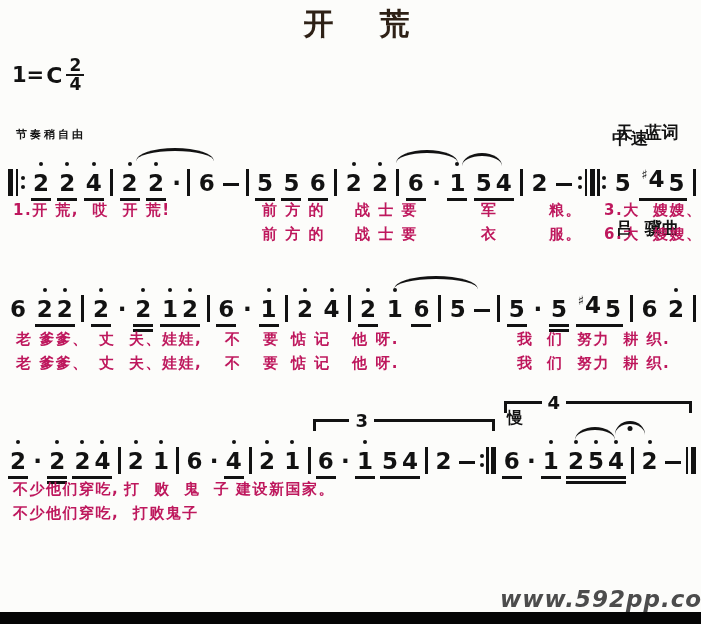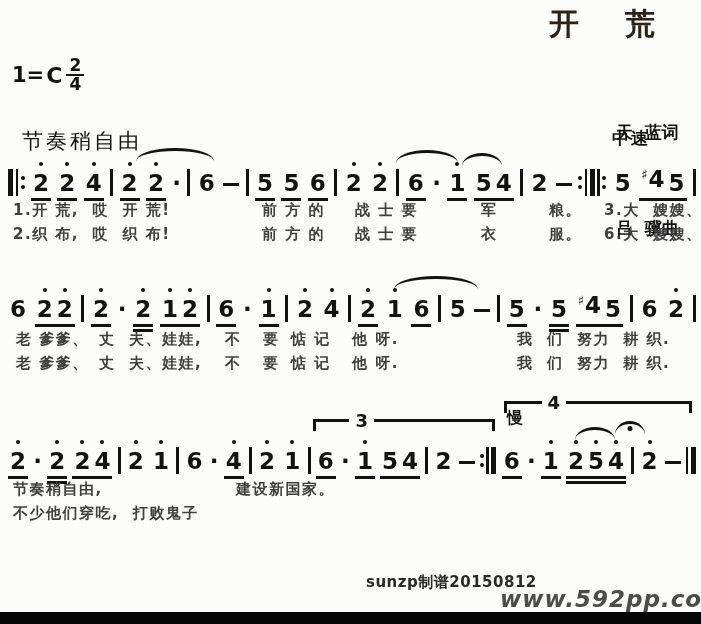--- a/index.html
+++ b/index.html
@@ -1,33 +1,33 @@
 <!DOCTYPE html>
 <html><head>
 <meta charset="utf-8">
 <style>
   html,body{margin:0;padding:0;background:#ffffff;}
   #sheet{position:relative;width:701px;height:624px;background:#fcfcfa;
          font-family:"DejaVu Sans",sans-serif;overflow:hidden;color:#121212;}
 
-  #title{position:absolute;left:0;right:0;top:4px;text-align:right;
+  #title{position:absolute;left:0;right:0;top:4px;text-align:center;
          font-size:30px;font-weight:bold;letter-spacing:46px;padding-left:58px;
          color:#2e2116;font-family:"DejaVu Serif","Liberation Serif",serif;}
 
   #keysig{position:absolute;left:12px;top:58px;display:flex;align-items:center;font-weight:bold;}
   #keysig .pfx{font-size:21px;}
   #keysig .letter{font-size:22px;margin:0 4px 0 2px;}
   .frac{display:inline-flex;flex-direction:column;align-items:center;
         font-size:17px;line-height:15px;font-weight:bold;}
   .frac .num{border-bottom:2.5px solid #151515;padding:0 3px 1px;}
   .frac .den{padding-top:1px;}
 
   #credits{position:absolute;left:616px;top:52px;font-size:17px;font-weight:bold;
            line-height:32px;white-space:pre;}
-  #tempoL{position:absolute;left:22px;top:127px;font-size:21px;font-weight:normal;letter-spacing:3px;}
+  #tempoL{position:absolute;left:16px;top:127px;font-size:11px;font-weight:bold;letter-spacing:3px;}
   #tempoR{position:absolute;left:612px;top:127px;font-size:17px;font-weight:bold;letter-spacing:2px;}
 
   .music-line{position:absolute;left:8px;width:688px;height:40px;display:flex;
               justify-content:space-between;align-items:flex-end;}
   .note{position:relative;font-size:23px;font-weight:bold;line-height:26px;
         padding:0 2px;text-align:center;}
   .u1::after,.u2::after{content:"";position:absolute;left:0;right:0;bottom:-5px;height:3px;background:#121212;}
   .u2::before{content:"";position:absolute;left:0;right:0;bottom:-10px;height:3px;background:#121212;}
   .ods{position:absolute;top:-8px;left:0;right:0;display:flex;justify-content:center;gap:2px;}
   .ods i{width:4px;height:4px;border-radius:50%;background:#121212;}
@@ -51,21 +51,21 @@
 
   .volta{position:absolute;border-top:3px solid #121212;height:10px;}
   .volta::before,.volta::after{content:"";position:absolute;top:-1.5px;width:3px;height:10px;background:#121212;}
   .volta::before{left:0;}
   .volta::after{right:0;}
   .vlabel{position:absolute;top:-12px;left:20%;background:#fcfcfa;padding:0 6px;
           font-size:18px;font-weight:bold;line-height:22px;}
   #slow{position:absolute;left:507px;top:408px;font-size:16px;font-weight:bold;}
 
   .lyr{position:absolute;font-size:15px;font-weight:bold;white-space:pre;
-       letter-spacing:1.5px;color:#404040;}
+       letter-spacing:1.5px;color:#be185d;}
 
   #maker{position:absolute;left:366px;top:573px;font-size:15px;font-weight:bold;
          color:#2a2a2a;letter-spacing:0.5px;}
   #site{position:absolute;left:500px;top:586px;font-size:23px;font-weight:bold;
         font-style:italic;color:#4c4c4c;letter-spacing:1px;}
   #botbar{position:absolute;left:0;top:612px;width:701px;height:12px;background:#050505;}
 </style>
 </head>
 <body>
 
@@ -84,21 +84,20 @@
   <div id="credits">
     <div>天  蓝词</div>
     <div>吕  骥曲</div>
   </div>
 
   <div id="tempoL">节奏稍自由</div>
   <div id="tempoR">中速</div>
 
   <div id="slow">慢</div>
 
-  <div id="maker">sunzp制谱20150812</div>
   <div id="site">www.592pp.com</div>
   <div id="botbar"></div>
 <div class="music-line" style="top: 156px;">
       <span class="rs">
         <i class="T"></i>
         <i class="t"></i>
         <span class="dd">
           <i></i>
           <i></i>
         </span>
@@ -329,37 +328,37 @@
     <div class="volta" style="left: 504px; top: 401px; width: 188px;">
       <span class="vlabel">4</span>
     </div>
     <div class="lyr" style="left: 13px; top: 201px;">1.开 荒,  哎  开 荒!</div>
     <div class="lyr" style="left: 262px; top: 201px;">前 方 的</div>
     <div class="lyr" style="left: 355px; top: 201px;">战 士 要</div>
     <div class="lyr" style="left: 481px; top: 201px;">军</div>
     <div class="lyr" style="left: 549px; top: 201px;">粮。</div>
     <div class="lyr" style="left: 604px; top: 201px;">3.大</div>
     <div class="lyr" style="left: 653px; top: 201px;">嫂嫂、</div>
-    <div class="lyr" style="left: 13px; top: 225px;">2.织 布,  哎  织 布!</div>
     <div class="lyr" style="left: 262px; top: 225px;">前 方 的</div>
     <div class="lyr" style="left: 355px; top: 225px;">战 士 要</div>
     <div class="lyr" style="left: 481px; top: 225px;">衣</div>
     <div class="lyr" style="left: 549px; top: 225px;">服。</div>
     <div class="lyr" style="left: 604px; top: 225px;">6.大</div>
     <div class="lyr" style="left: 653px; top: 225px;">嫂嫂、</div>
     <div class="lyr" style="left: 16px; top: 330px;">老 爹爹、</div>
     <div class="lyr" style="left: 99px; top: 330px;">丈  夫、娃娃,</div>
     <div class="lyr" style="left: 225px; top: 330px;">不</div>
     <div class="lyr" style="left: 263px; top: 330px;">要</div>
     <div class="lyr" style="left: 291px; top: 330px;">惦 记</div>
     <div class="lyr" style="left: 352px; top: 330px;">他 呀.</div>
     <div class="lyr" style="left: 517px; top: 330px;">我  们  努力  耕 织.</div>
     <div class="lyr" style="left: 16px; top: 354px;">老 爹爹、</div>
     <div class="lyr" style="left: 99px; top: 354px;">丈  夫、娃娃,</div>
     <div class="lyr" style="left: 225px; top: 354px;">不</div>
     <div class="lyr" style="left: 263px; top: 354px;">要</div>
     <div class="lyr" style="left: 291px; top: 354px;">惦 记</div>
     <div class="lyr" style="left: 352px; top: 354px;">他 呀.</div>
     <div class="lyr" style="left: 517px; top: 354px;">我  们  努力  耕 织.</div>
-    <div class="lyr" style="left: 13px; top: 480px;">节奏稍自由,</div>
+    <div class="lyr" style="left: 13px; top: 480px;">不少他们穿吃,</div>
+    <div class="lyr" style="left: 124px; top: 480px;">打  败  鬼  子</div>
     <div class="lyr" style="left: 236px; top: 480px;">建设新国家。</div>
     <div class="lyr" style="left: 13px; top: 504px; text-align: right;">不少他们穿吃,  打败鬼子</div>
   </div>
 
 </body></html>

